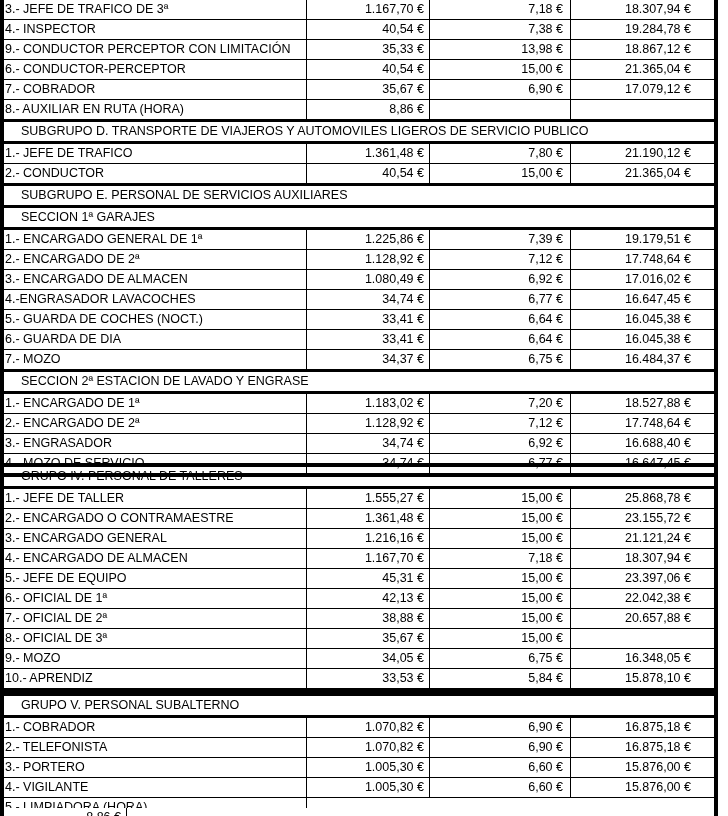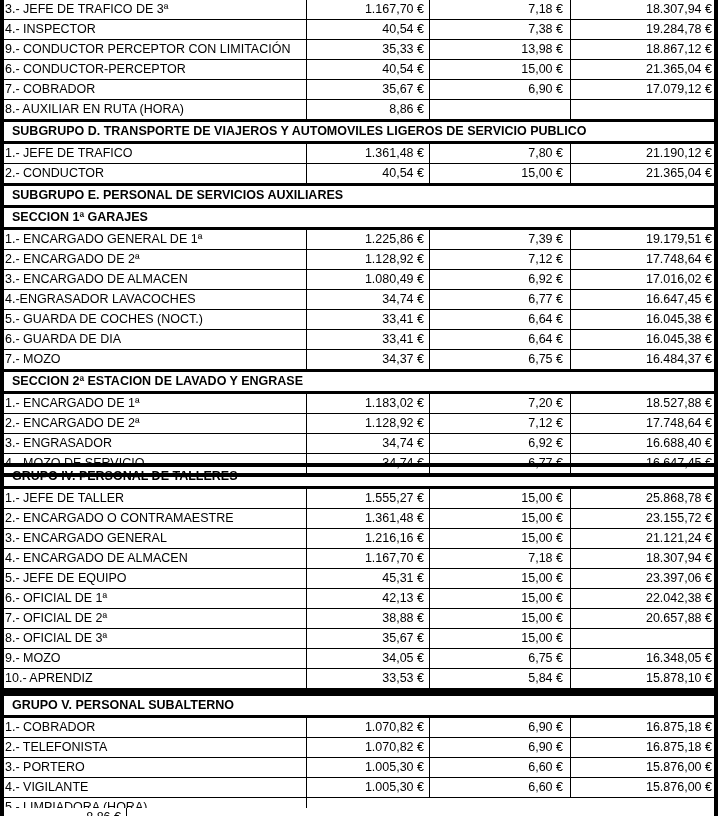--- a/index.html
+++ b/index.html
@@ -8,22 +8,22 @@
   .block { position: absolute; left: 0; width: 718px; border-left: 4px solid #000; border-right: 4px solid #000; box-sizing: border-box; }
   .block.b1 { top: 0; border-bottom: 4px solid #000; }
   .block.b2 { top: 463px; border-top: 4px solid #000; border-bottom: 4px solid #000; }
   .block.b3 { top: 692px; border-top: 4px solid #000; border-bottom: 4px solid #000; }
   .row { display: flex; height: 19px; line-height: 18px; border-bottom: 1px solid #000; box-sizing: content-box; }
   .row:last-child { border-bottom: none; }
   .cell { box-sizing: border-box; white-space: nowrap; overflow: hidden; padding: 0 3px; }
   .c1 { width: 303px; border-right: 1px solid #000; padding-left: 1px; }
   .c2 { width: 123px; border-right: 1px solid #000; text-align: right; padding-right: 5px; }
   .c3 { width: 141px; border-right: 1px solid #000; text-align: right; padding-right: 7px; }
-  .c4 { flex: 1; text-align: right; padding-right: 2px; }
-  .hdr { display: block; height: 19px; line-height: 18px; font-weight: bold; padding-left: 8px;
+  .c4 { flex: 1; text-align: right; padding-right: 23px; }
+  .hdr { display: block; height: 19px; line-height: 18px; font-weight: normal; padding-left: 17px;
          border-top: 3px solid #000; border-bottom: 3px solid #000; }
   .hdr + .hdr { border-top: none; }
   .hdr-first { border-top: none; }
 </style>
 </head>
 <body>
 
 <div class="block b1">
   <div>
       <div class="row">

